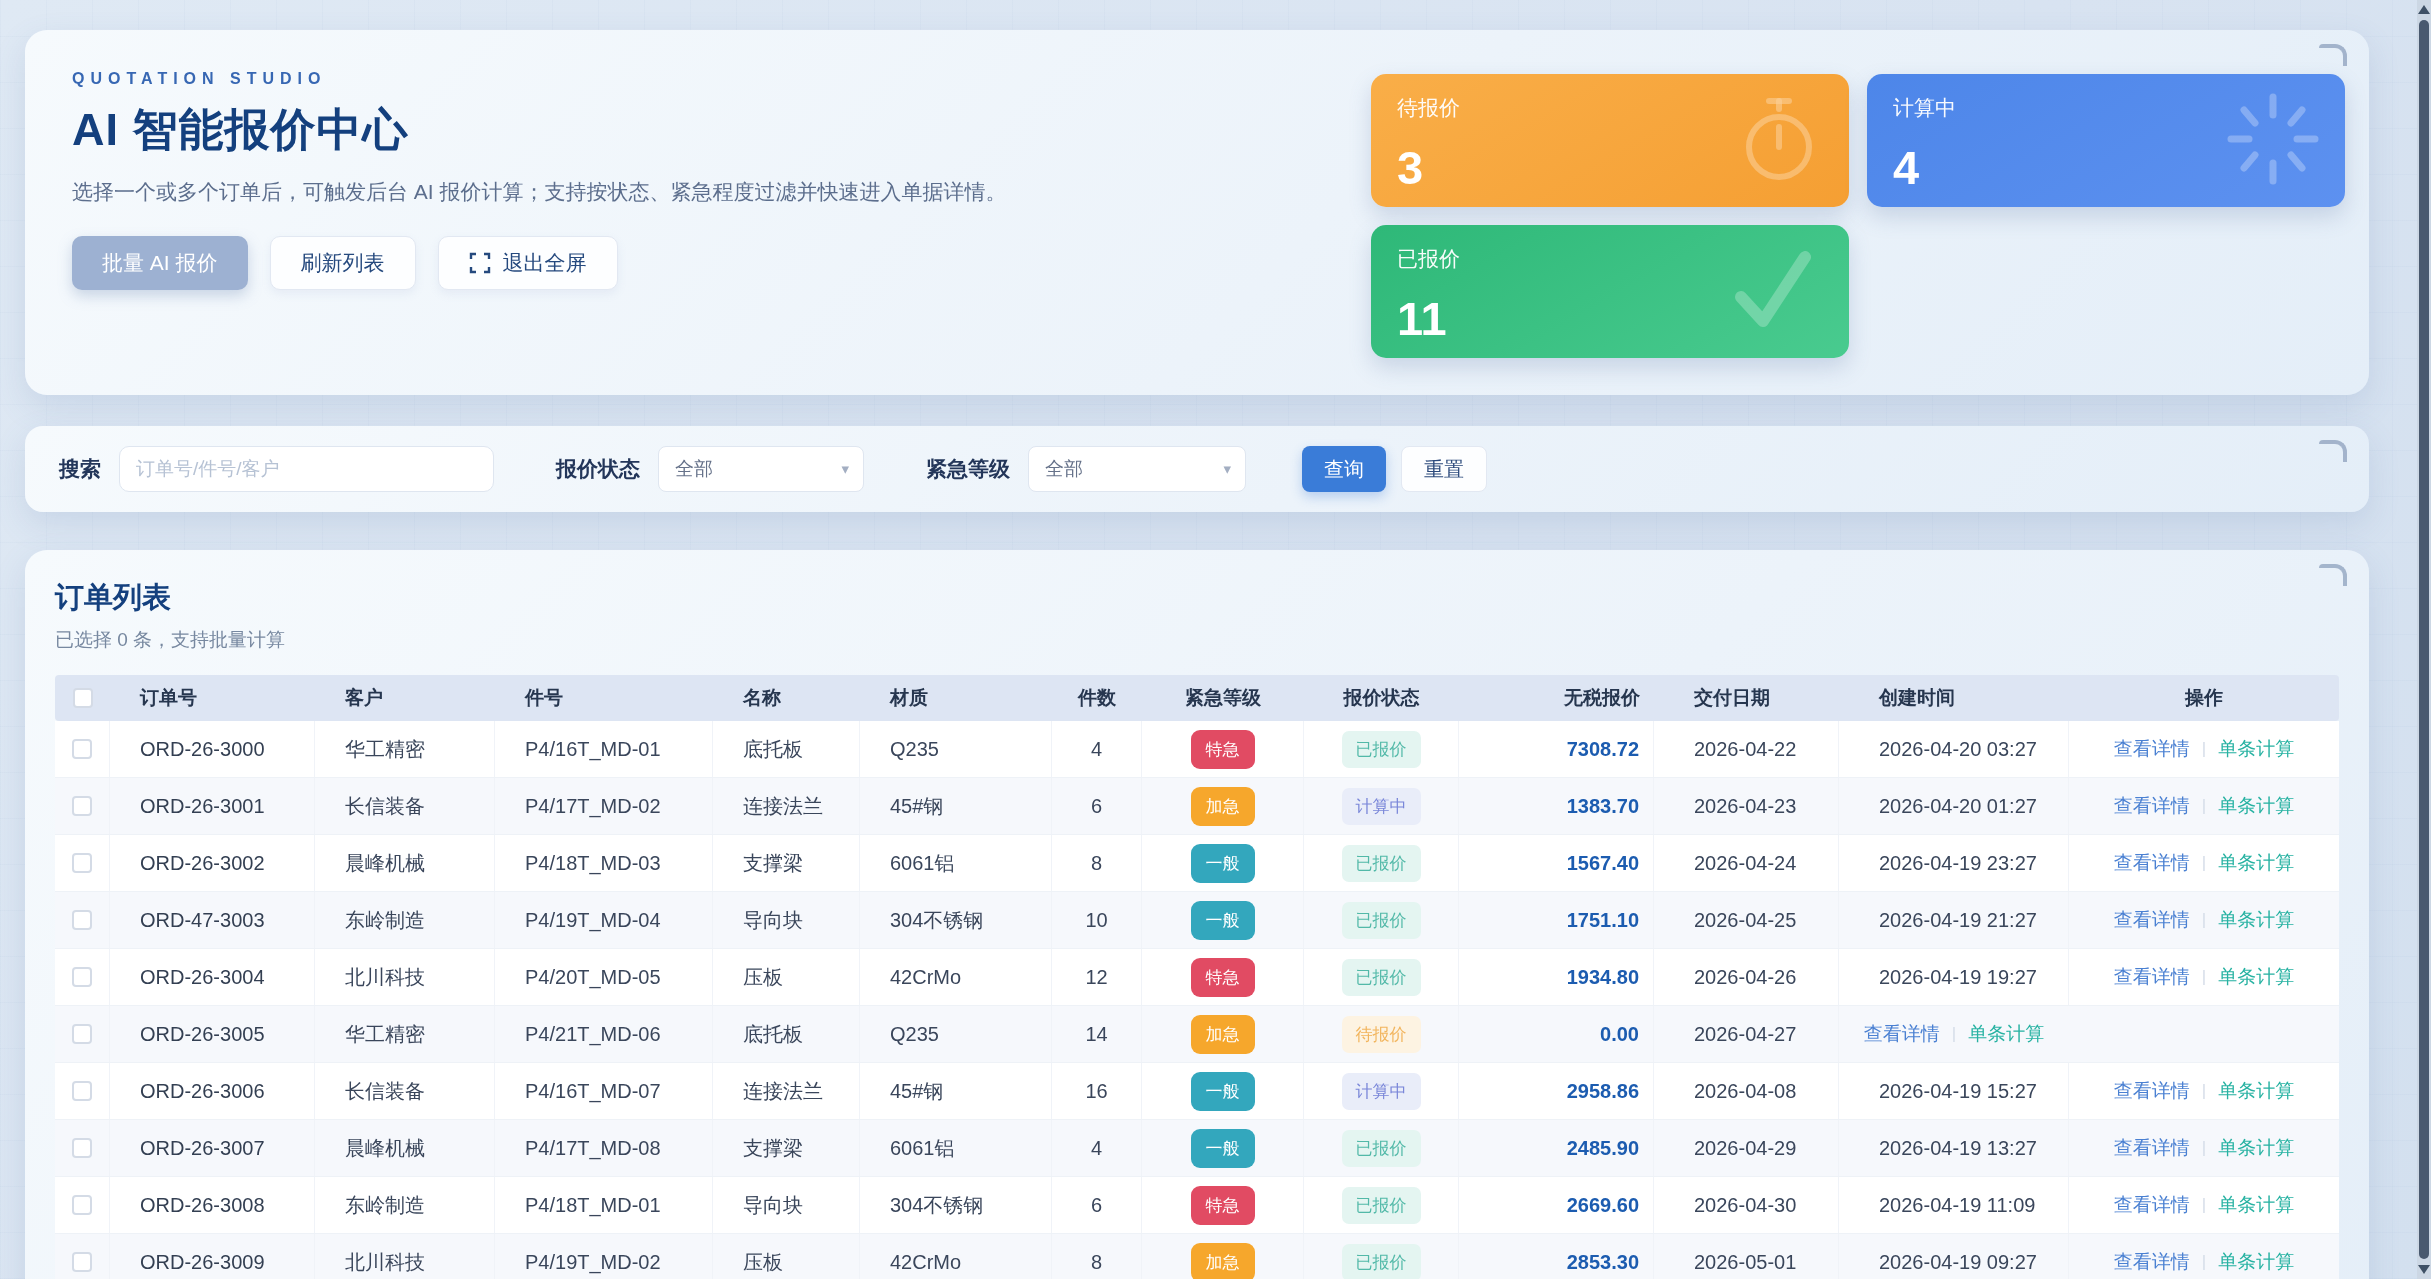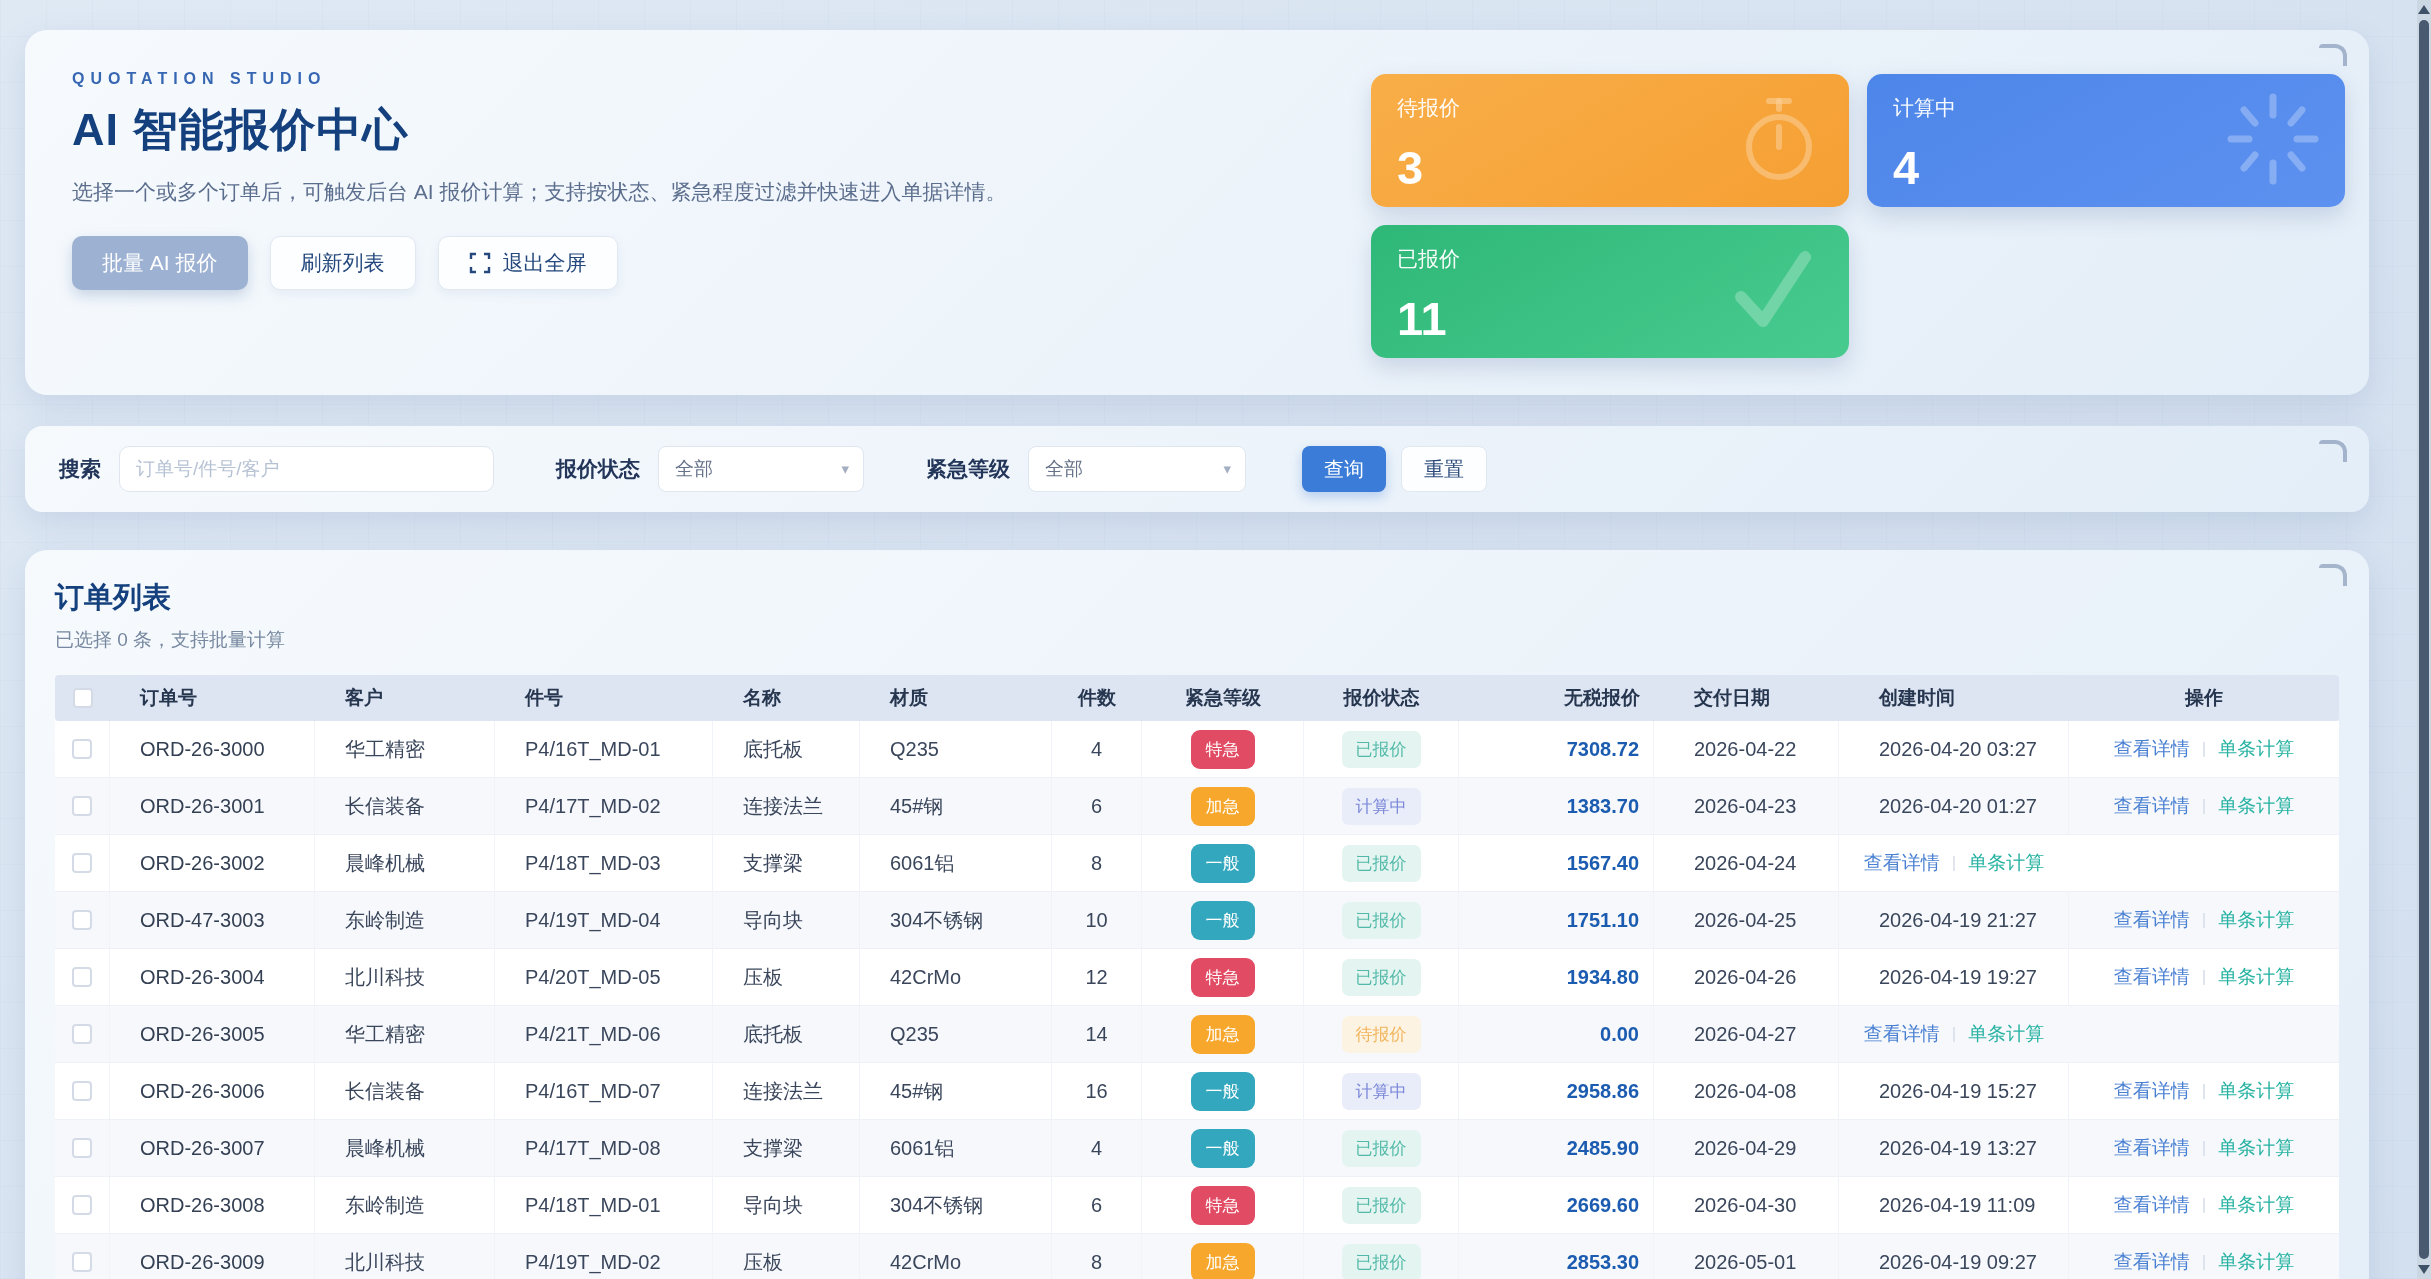--- a/index.html
+++ b/index.html
@@ -304,20 +304,21 @@
     <div class="cell c-center">
       <span class="urgency-badge" style="background: rgb(51, 167, 189);">一般</span>
     </div>
     <div class="cell c-center">
       <span class="status-badge" style="background: rgb(228, 245, 241); color: rgb(82, 185, 168);">已报价</span>
     </div>
     <div class="cell c-right">
       <span class="price">1567.40</span>
     </div>
     <div class="cell c-date">2026-04-24</div>
+    <div class="cell c-date">2026-04-19 23:27</div>
     <div class="cell c-center">
       <span class="link-view">查看详情</span>
       <span class="link-sep">|</span>
       <span class="link-calc">单条计算</span>
     </div>
   </div>
 
   <div class="trow tbody-row alt">
     <div class="cell c-center">
       <div class="checkbox"></div>

